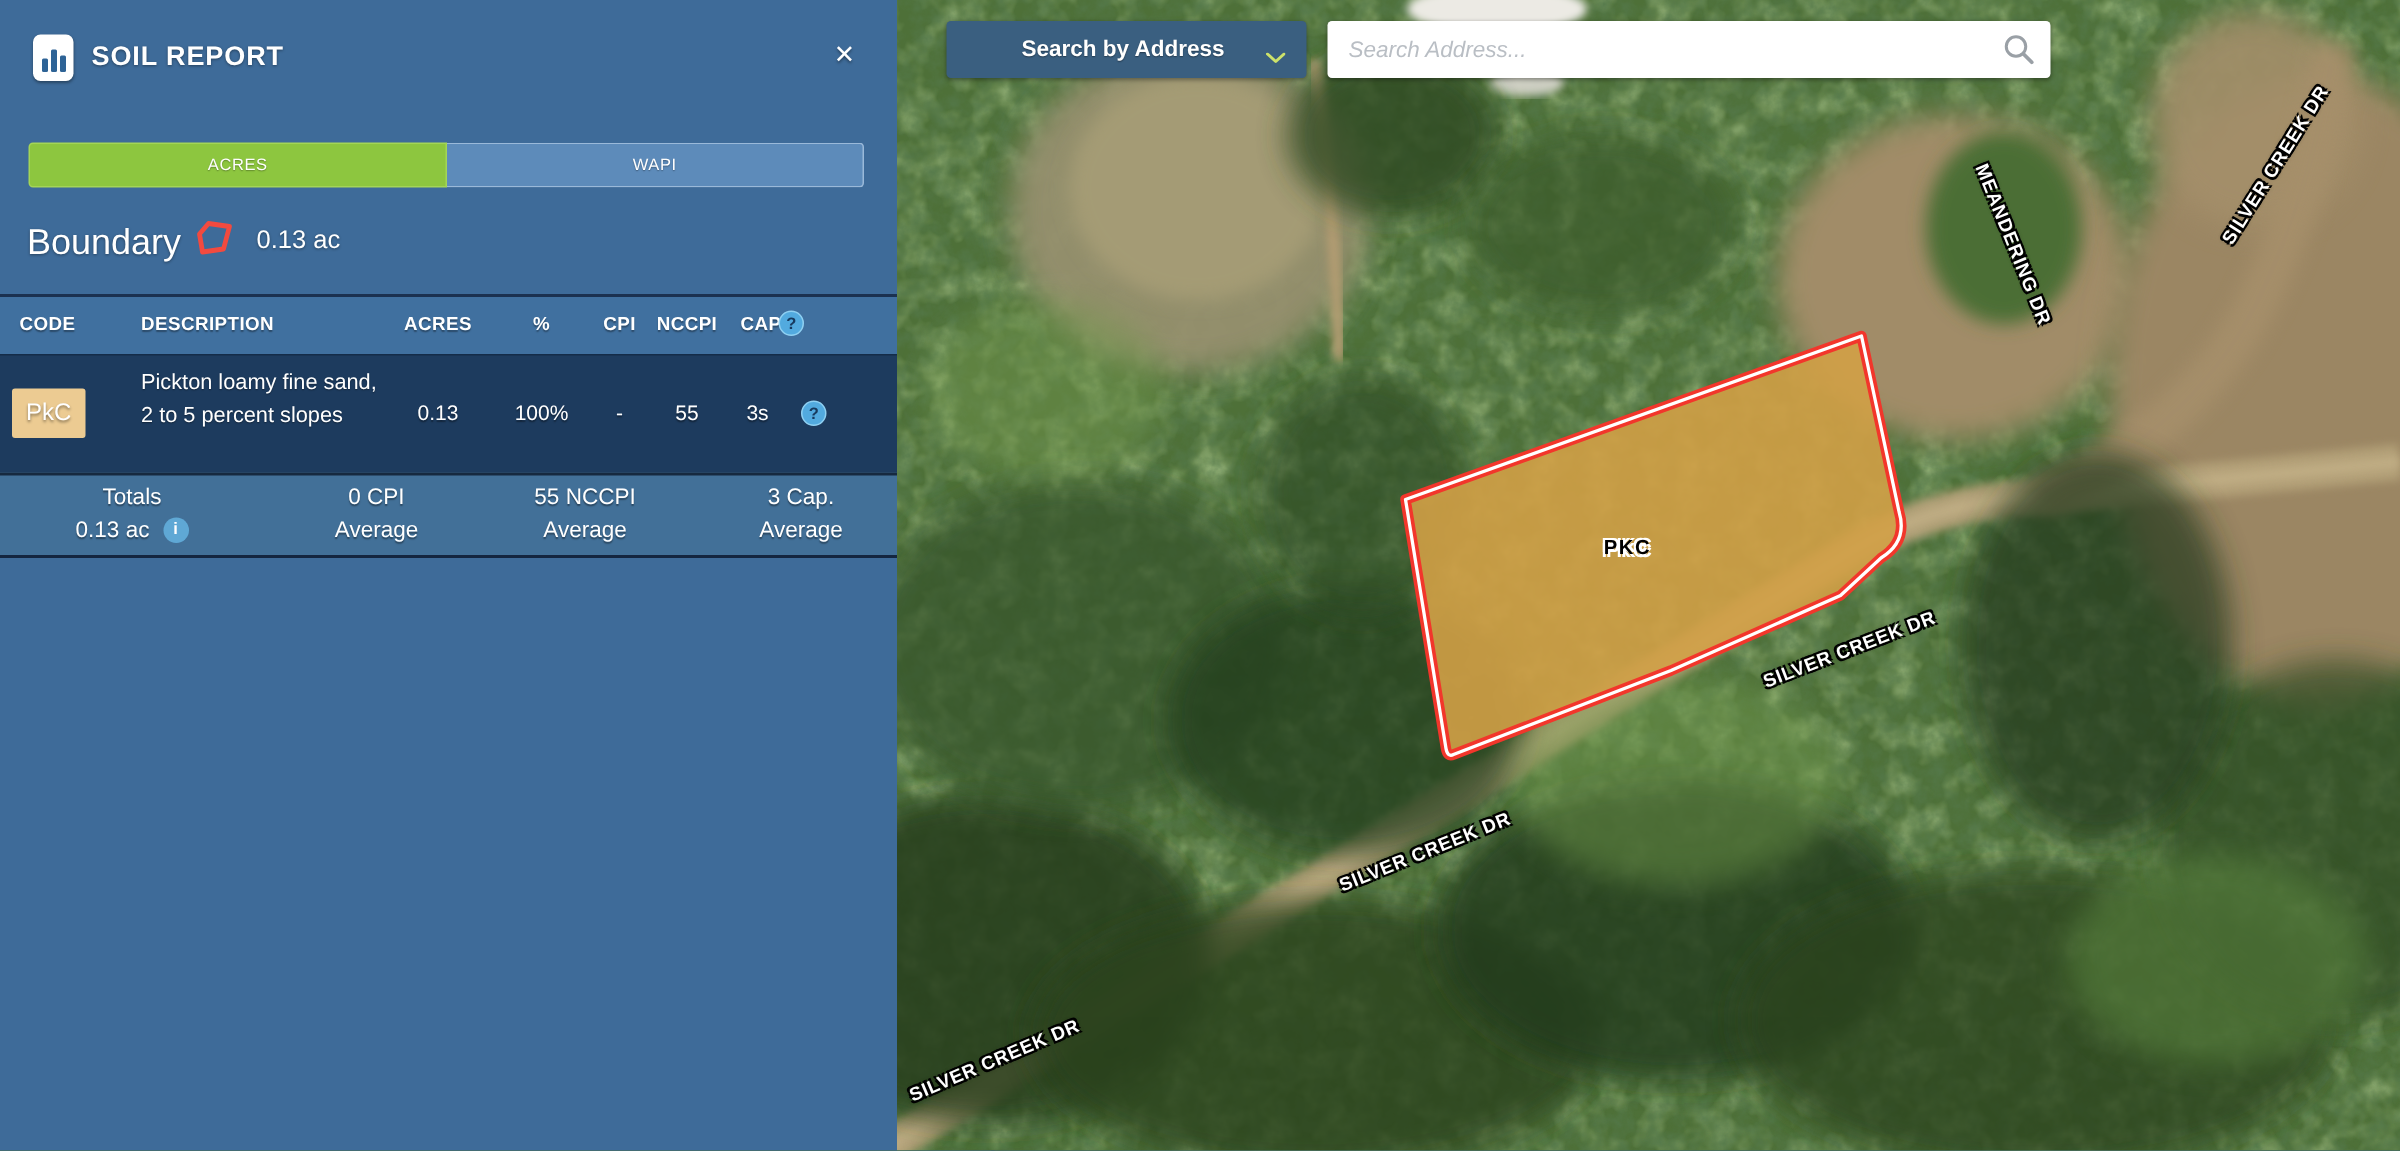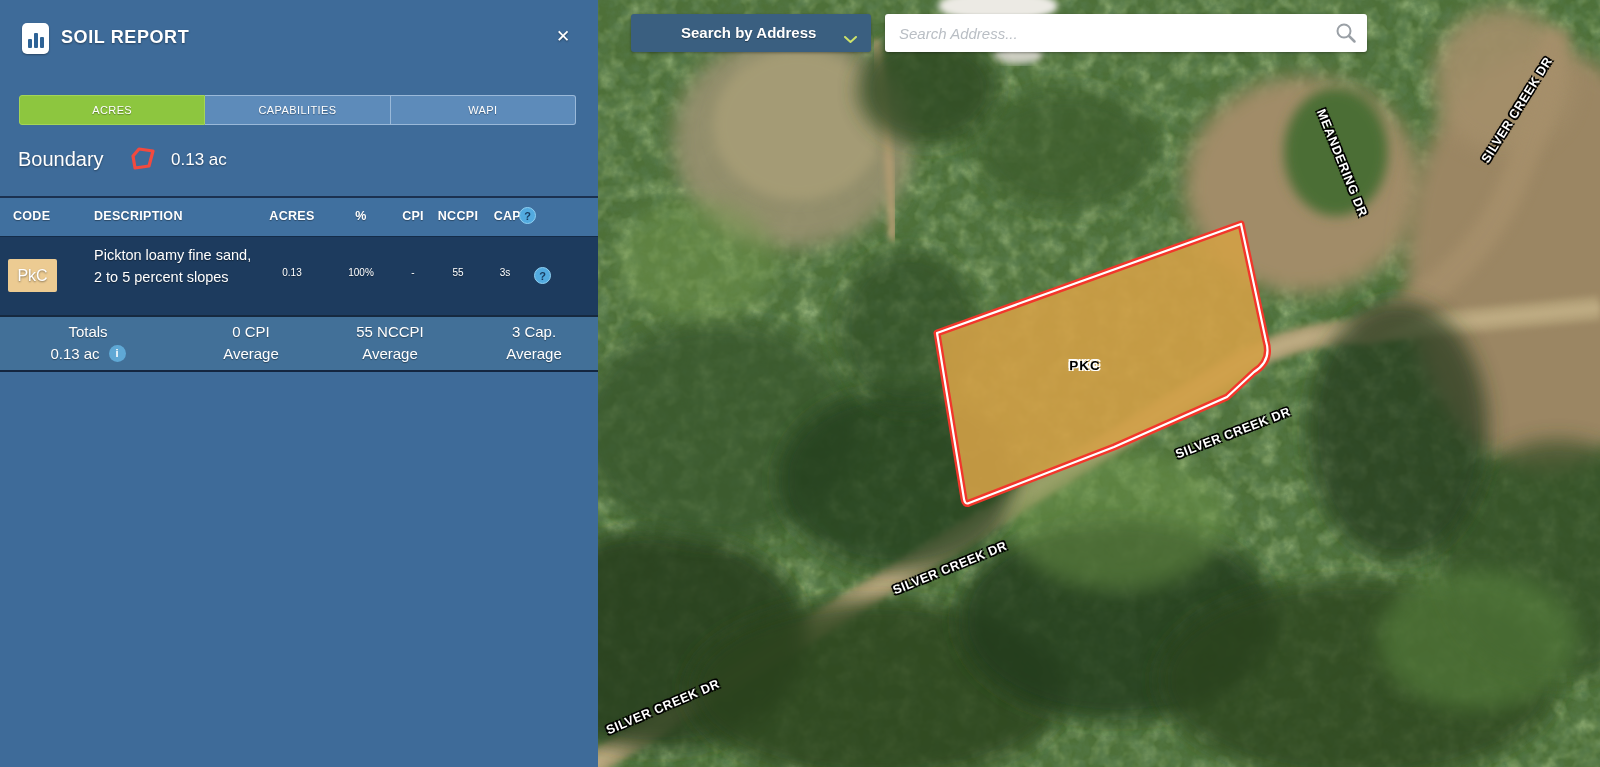--- a/index.html
+++ b/index.html
@@ -37,21 +37,21 @@
     flex:1; font-size:11px; letter-spacing:.4px; text-align:center; line-height:28px;
     background:#5d8bba; border:1px solid #9ab9d9; cursor:pointer;
     text-shadow:0 1px 1px rgba(0,0,0,.35); white-space:nowrap;
   }
   .tab.first { border-radius:3px 0 0 3px; }
   .tab.last  { border-radius:0 3px 3px 0; border-left:none; }
   .tab.mid   { border-left:none; }
   .tab.active { background:#8dc63f; border:1px solid #a4d556; }
 
   .boundary-row { position:absolute; left:0; top:142px; width:100%; height:44px; }
-  .boundary-label { position:absolute; left:18px; top:6px; font-size:20px; text-shadow:0 1px 2px rgba(0,0,0,.4); }
+  .boundary-label { position:absolute; left:18px; top:6px; font-size:24px; text-shadow:0 1px 2px rgba(0,0,0,.4); }
   .boundary-icon { position:absolute; left:129px; top:4px; }
   .boundary-area { position:absolute; left:171px; top:8px; font-size:17px; text-shadow:0 1px 2px rgba(0,0,0,.4); }
 
   .divider { position:absolute; left:0; top:196px; width:100%; height:2px; background:#1b3150; }
 
   .thead { position:absolute; left:0; top:198px; width:100%; height:38px; background:#40709f; }
   .thead .h { position:absolute; top:11px; font-size:12.5px; font-weight:bold; letter-spacing:.3px; text-shadow:0 1px 1px rgba(0,0,0,.35); }
   .h-code  { left:13px; }
   .h-desc  { left:94px; }
   .h-acres { left:263px; width:58px; text-align:center; }
@@ -71,21 +71,21 @@
   .trow {
     position:absolute; left:0; top:236px; width:100%; height:79px;
     background:#1d3b5e; border-top:1px solid #142c49;
   }
   .soil-badge {
     position:absolute; left:8px; top:22px; width:49px; height:33px;
     background:#eccb92; border-radius:2px; color:#fff; font-size:16px;
     text-align:center; line-height:33px; text-shadow:0 1px 2px rgba(0,0,0,.45);
   }
   .soil-desc { position:absolute; left:94px; top:7px; width:162px; font-size:14.5px; line-height:22px; text-shadow:0 1px 1px rgba(0,0,0,.4); }
-  .trow .v { position:absolute; top:30px; font-size:10px; text-shadow:0 1px 1px rgba(0,0,0,.4); }
+  .trow .v { position:absolute; top:30px; font-size:14px; text-shadow:0 1px 1px rgba(0,0,0,.4); }
   .v-acres { left:263px; width:58px; text-align:center; }
   .v-pct   { left:338px; width:46px; text-align:center; }
   .v-cpi   { left:393px; width:40px; text-align:center; }
   .v-nccpi { left:428px; width:60px; text-align:center; }
   .v-cap   { left:483px; width:44px; text-align:center; }
   .trow .help-dot { position:absolute; left:534px; top:30px; }
 
   .totals {
     position:absolute; left:0; top:315px; width:100%; height:57px;
     background:#427098; border-top:2px solid #16293f; border-bottom:2px solid #142640;
@@ -146,21 +146,20 @@
       <i class="b1"></i>
         <i class="b2"></i>
         <i class="b3"></i>
     </span>
     <div class="panel-title">SOIL REPORT</div>
     <div class="close-btn">✕</div>
   </div>
 
   <div class="tabs">
     <div class="tab first active">ACRES</div>
-    <div class="tab mid">CAPABILITIES</div>
     <div class="tab last">WAPI</div>
   </div>
 
   <div class="boundary-row">
     <div class="boundary-label">Boundary</div>
     <span class="boundary-icon">
       <svg width="28" height="26" viewBox="0 0 28 26">
         <path d="M4,10 L10,3 L24,5 L20,20 L6,22 Z" fill="none" stroke="#f24a3f" stroke-width="3.2" stroke-linejoin="round"></path>
       </svg>
     </span>

